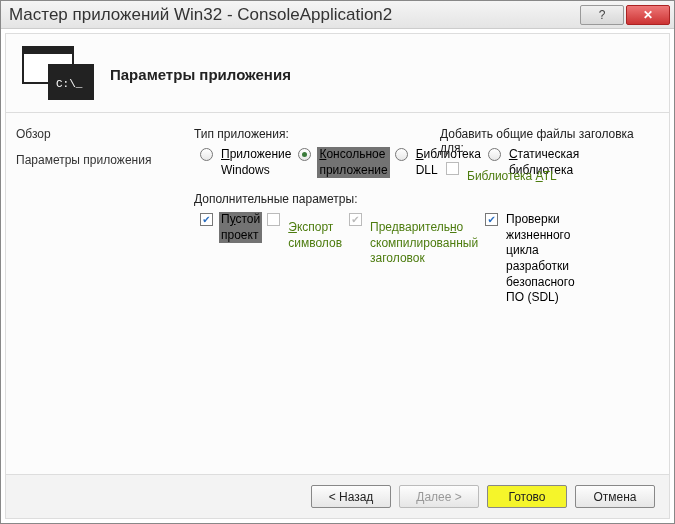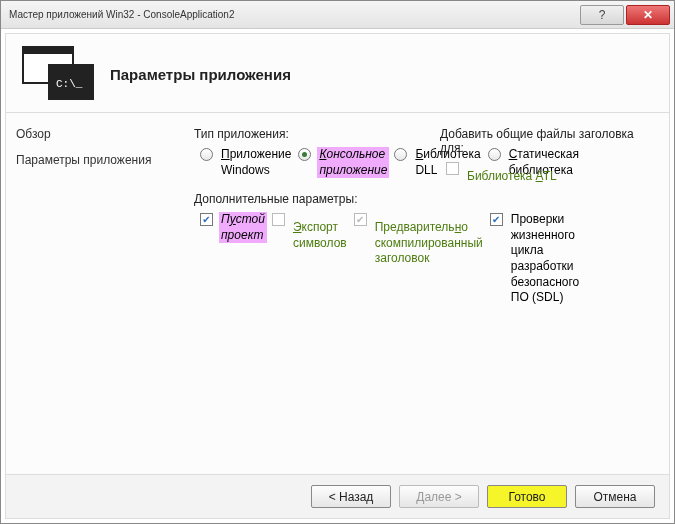--- a/index.html
+++ b/index.html
@@ -26,21 +26,21 @@
     height: 28px;
     background: linear-gradient(to bottom, #f5f5f5, #e4e4e4);
     display: flex;
     align-items: center;
     padding: 0 0 0 8px;
     border-bottom: 1px solid #ccc;
   }
   .titlebar-text {
     flex: 1;
     color: #333;
-    font-size: 10px;
+    font-size: 17px;
   }
   .win-btn {
     width: 44px;
     height: 20px;
     margin: 0 1px;
     border: 1px solid #999;
     border-radius: 2px;
     display: flex;
     align-items: center;
     justify-content: center;
@@ -145,22 +145,21 @@
   .opt {
     display: flex;
     align-items: flex-start;
     gap: 6px;
     line-height: 1.3;
   }
   .opt .lbl {
     padding: 0 2px;
   }
   .opt .lbl.hl {
-    background: #f0abfc;
-    font-style: italic;
+    background: #737373;
   }
   .opt.disabled .lbl { color: #4d7c0f; margin-top: 8px; }
   .radio {
     width: 13px; height: 13px;
     border: 1px solid #777;
     border-radius: 50%;
     background: linear-gradient(to bottom,#fff,#e8e8e8);
     display: flex;
     align-items: center;
     justify-content: center;

